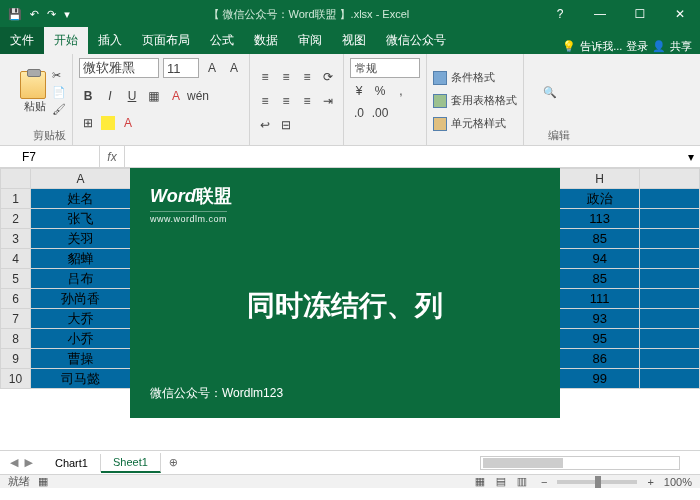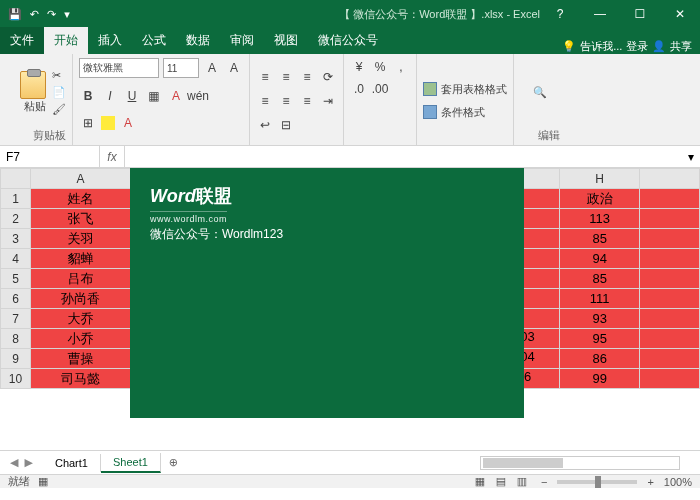--- a/index.html
+++ b/index.html
@@ -1,58 +1,58 @@
 <!DOCTYPE html>
 <html><head>
 <meta charset="utf-8">
 <style>
 *{margin:0;padding:0;box-sizing:border-box;font-family:"Microsoft YaHei",sans-serif}
 body{width:700px;height:500px;overflow:hidden;background:#fff;position:relative}
 .titlebar{height:28px;background:#0c6b3d;display:flex;align-items:center;color:#fff;font-size:11px}
 .titlebar .qat{display:flex;align-items:center;gap:8px;padding:0 8px}
 .titlebar .qat span{cursor:pointer}
-.titlebar .title{flex:1;text-align:right;color:#d0e8d8}
+.titlebar .title{flex:1;text-align:center;color:#d0e8d8}
 .titlebar .winbtns{display:flex}
 .titlebar .winbtns span{width:40px;height:28px;display:flex;align-items:center;justify-content:center;font-size:12px}
 .titlebar .winbtns .close{background:transparent}
 .tabs{height:26px;background:#0c6b3d;display:flex;align-items:flex-end;color:#fff;font-size:12px}
 .tabs .tab{padding:5px 10px;cursor:pointer}
 .tabs .tab.active{background:#f1f1f1;color:#0c6b3d}
 .tabs .right{margin-left:auto;display:flex;align-items:center;gap:4px;padding-right:8px;font-size:11px}
 .ribbon{height:92px;background:#f1f1f1;border-bottom:1px solid #d4d4d4;display:flex;font-size:11px;color:#444}
 .group{border-right:1px solid #d4d4d4;display:flex;flex-direction:column;padding:4px 6px 2px}
 .group .body{flex:1;display:flex;gap:6px}
 .group .label{text-align:right;font-size:11px;color:#666;padding-top:2px}
 .paste-btn{display:flex;flex-direction:column;align-items:flex-end;justify-content:center;width:40px}
 .paste-icon{width:26px;height:28px;border:1px solid #c98b2e;background:linear-gradient(#ffe9a8,#f5c86b);border-radius:2px;position:relative}
 .paste-icon:before{content:"";position:absolute;top:-3px;left:6px;width:12px;height:6px;background:#aaa;border:1px solid #777;border-radius:2px}
 .mini{display:flex;flex-direction:column;gap:4px;justify-content:center}
 .mini span{font-size:11px;cursor:pointer}
 .font-group .row{display:flex;gap:4px;align-items:center;margin-bottom:3px}
-.combo{border:1px solid #aaa;background:#fff;height:20px;font-size:10px;padding:0 3px;display:flex;align-items:center}
+.combo{border:1px solid #aaa;background:#fff;height:20px;font-size:13px;padding:0 3px;display:flex;align-items:center}
 .combo.font{width:80px}
 .combo.size{width:36px}
 .iconbtn{width:18px;height:18px;display:flex;align-items:center;justify-content:center;cursor:pointer;font-size:12px}
 .align-group{display:flex;flex-direction:column;gap:3px;justify-content:center}
 .align-row{display:flex;gap:3px}
 .cell-icon{width:18px;height:16px;border:1px solid #888;background:#fff;position:relative}
 .fmt-combo{border:1px solid #aaa;background:#fff;width:70px;height:20px;display:flex;align-items:center;padding:0 4px;font-size:11px}
 .styles-item{display:flex;align-items:center;gap:4px;font-size:11px;height:20px;cursor:pointer}
 .styles-item .sicon{width:14px;height:14px;background:#7aa8d4;border:1px solid #5580ac}
 .namebox-row{height:22px;background:#fff;border-bottom:1px solid #d4d4d4;display:flex;align-items:center;font-size:12px}
-.namebox{width:100px;border-right:1px solid #d4d4d4;padding:0 6px;height:100%;display:flex;align-items:center}
+.namebox{width:100px;border-right:1px solid #d4d4d4;padding:0 22px;height:100%;display:flex;align-items:center}
 .fx{width:24px;text-align:center;color:#666;font-style:italic}
 .grid-area{position:relative;height:282px;overflow:hidden}
 table{border-collapse:collapse;font-size:13px;width:100%}
-th,td{border:1px solid #d4d4d4;height:20px;text-align:center;font-weight:normal;background:#ef4444}
+th,td{border:1px solid #d4d4d4;height:20px;text-align:center;font-weight:normal;background:#0369a1}
 th{background:#e6e6e6;color:#333;font-size:12px}
 .rowhdr{background:#e6e6e6;width:30px;font-size:12px}
 .corner{background:#e6e6e6;width:30px}
 .colA{width:100px}.colH{width:80px}
-.overlay{position:absolute;top:0;left:130px;width:394px;height:250px;background:#0c6b3d;color:#fff;padding:16px 20px;display:flex;flex-direction:column}
+.overlay{position:absolute;top:0;left:130px;width:430px;height:250px;background:#0c6b3d;color:#fff;padding:16px 20px;display:flex;flex-direction:column}
 .overlay .logo{font-size:18px;font-weight:bold;font-style:italic}
 .overlay .logo .lm{font-style:normal}
 .overlay .url{font-size:9px;letter-spacing:0.5px;opacity:.9;border-top:1px solid rgba(255,255,255,.4);display:inline-block;padding-top:2px}
 .overlay .main{flex:1;display:flex;align-items:center;justify-content:center;font-size:28px;font-weight:bold}
 .overlay .foot{font-size:12px}
 .sheetbar{height:24px;background:#fff;border-top:1px solid #d4d4d4;display:flex;align-items:center;font-size:11px}
 .sheetbar .nav{display:flex;gap:6px;padding:0 10px;color:#888}
 .sheetbar .sheet{padding:3px 12px;border-right:1px solid #d4d4d4;cursor:pointer}
 .sheetbar .sheet.active{border-bottom:2px solid #0c6b3d;color:#0c6b3d;background:#fff}
 .sheetbar .add{padding:0 8px;color:#666}
@@ -80,20 +80,21 @@
     <span>—</span>
     <span>☐</span>
     <span class="close">✕</span>
   </div>
 </div>
 
 <div class="tabs">
   <div class="tab" style="background:#0a5c34">文件</div>
   <div class="tab active">开始</div>
   <div class="tab">插入</div>
+  <div class="tab">页面布局</div>
   <div class="tab">公式</div>
   <div class="tab">数据</div>
   <div class="tab">审阅</div>
   <div class="tab">视图</div>
   <div class="tab">微信公众号</div>
   <div class="right">
     <span>💡</span>
     <span>告诉我...</span>
     <span>登录</span>
     <span>👤</span>
@@ -154,40 +155,45 @@
         <span class="iconbtn">⇥</span>
       </div>
       <div class="align-row">
         <span class="iconbtn">↩</span>
         <span class="iconbtn">⊟</span>
       </div>
     </div>
   </div>
   <div class="group">
     <div class="body" style="flex-direction:column;gap:4px">
+      <div class="fmt-combo">常规</div>
       <div class="align-row">
         <span class="iconbtn">¥</span>
         <span class="iconbtn">%</span>
         <span class="iconbtn">,</span>
       </div>
       <div class="align-row">
         <span class="iconbtn">.0</span>
         <span class="iconbtn">.00</span>
       </div>
     </div>
   </div>
   <div class="group">
     <div class="body" style="flex-direction:column;gap:3px;justify-content:center">
+      <div class="styles-item">
+          <span class="sicon"></span>
+          <span>条件格式</span>
+        </div>
       <div class="styles-item">
           <span class="sicon" style="background:#9cc18f"></span>
           <span>套用表格格式</span>
         </div>
       <div class="styles-item">
-          <span class="sicon"></span>
-          <span>条件格式</span>
+          <span class="sicon" style="background:#e0c080"></span>
+          <span>单元格样式</span>
         </div>
     </div>
   </div>
   <div class="group" style="border-right:none">
     <div class="body" style="flex-direction:column;align-items:center;justify-content:center;width:40px">
       <span>🔍</span>
     </div>
     <div class="label">编辑</div>
   </div>
 </div>
@@ -309,20 +315,21 @@
       <td></td>
         </tr>
       </tbody>
   </table>
 
   <div class="overlay">
     <div>
       <span class="logo"><span>Word</span><span class="lm">联盟</span></span><br>
       <span class="url">www.wordlm.com</span>
     </div>
+    <div class="main">同时冻结行、列</div>
     <div class="foot">微信公众号：Wordlm123</div>
   </div>
 </div>
 
 <div class="sheetbar">
   <div class="nav">
     <span>◀</span>
     <span>▶</span>
   </div>
   <div class="sheet">Chart1</div>

